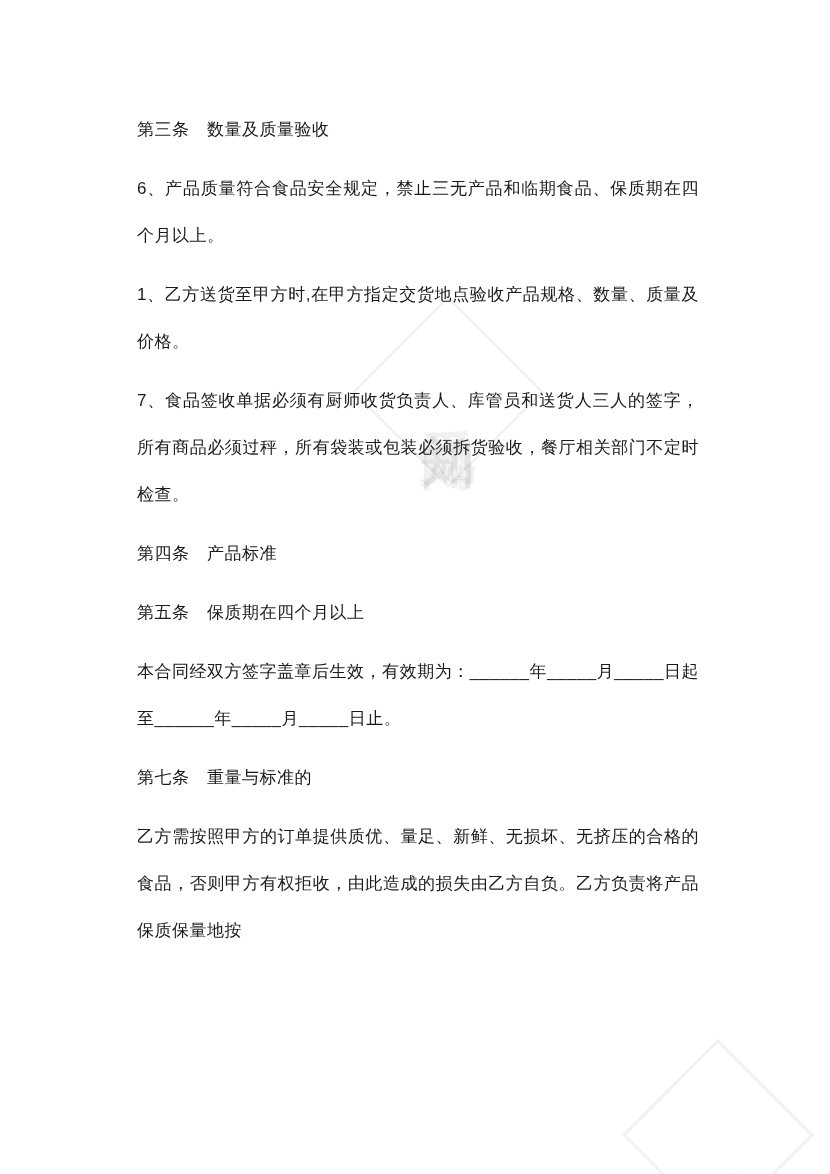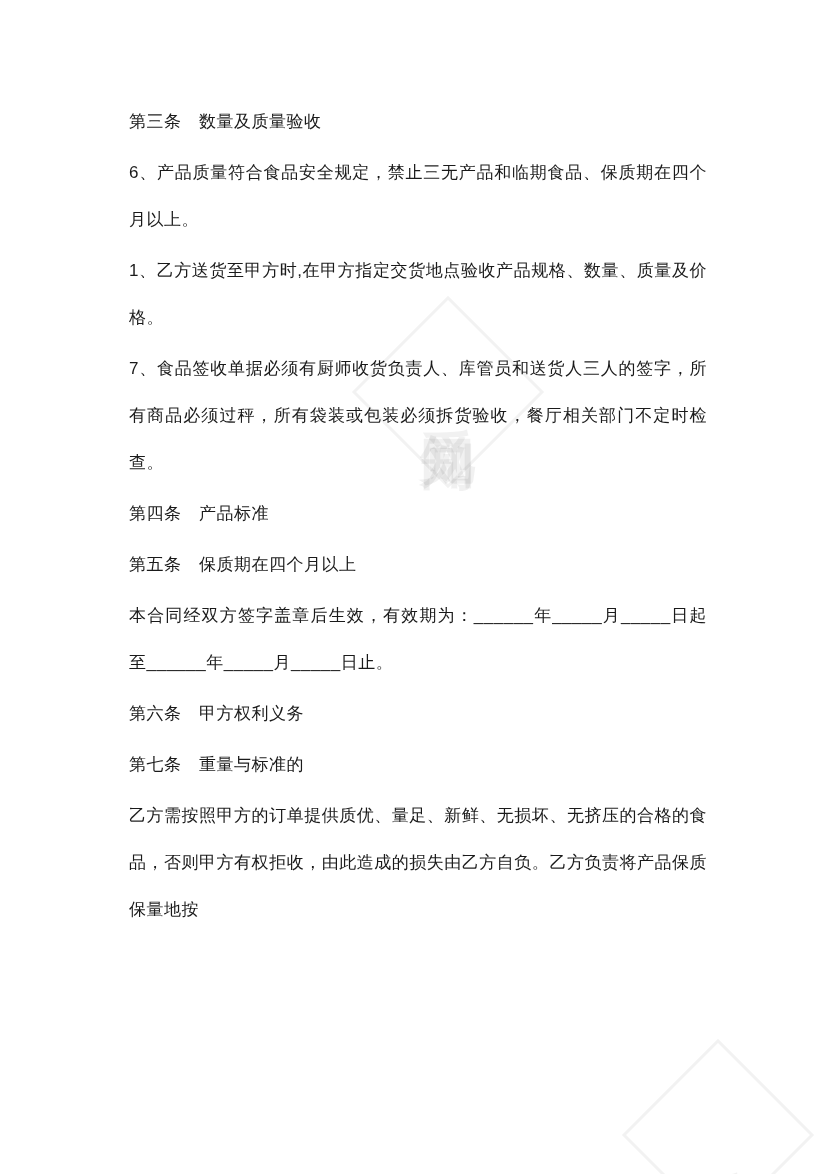--- a/index.html
+++ b/index.html
@@ -28,21 +28,21 @@
     top: 94px;
     width: 586px;
     font-size: 17px;
     line-height: 47px;
     text-align: justify;
     text-justify: inter-ideograph;
     letter-spacing: 0.5px;
     z-index: 2;
   }
   .doc-body p {
-    margin: 4px;
+    margin: 12px;
     padding: 0;
   }
   .doc-body p.heading {
     text-align: left;
     font-weight: 400;
   }
   
   .watermark {
     position: absolute;
     z-index: 0;
@@ -102,18 +102,17 @@
   </div>
 
   <div class="doc-body">
       <p class="heading">第三条　数量及质量验收</p>
       <p class="para">6、产品质量符合食品安全规定，禁止三无产品和临期食品、保质期在四个月以上。</p>
       <p class="para">1、乙方送货至甲方时,在甲方指定交货地点验收产品规格、数量、质量及价格。</p>
       <p class="para">7、食品签收单据必须有厨师收货负责人、库管员和送货人三人的签字，所有商品必须过秤，所有袋装或包装必须拆货验收，餐厅相关部门不定时检查。</p>
       <p class="heading">第四条　产品标准</p>
       <p class="heading">第五条　保质期在四个月以上</p>
       <p class="para">本合同经双方签字盖章后生效，有效期为：______年_____月_____日起至______年_____月_____日止。</p>
-      <p class="heading">第六条　甲方权利义务</p>
       <p class="heading">第七条　重量与标准的</p>
       <p class="para">乙方需按照甲方的订单提供质优、量足、新鲜、无损坏、无挤压的合格的食品，否则甲方有权拒收，由此造成的损失由乙方自负。乙方负责将产品保质保量地按</p>
     </div>
 
 </div>
 
 </body></html>

